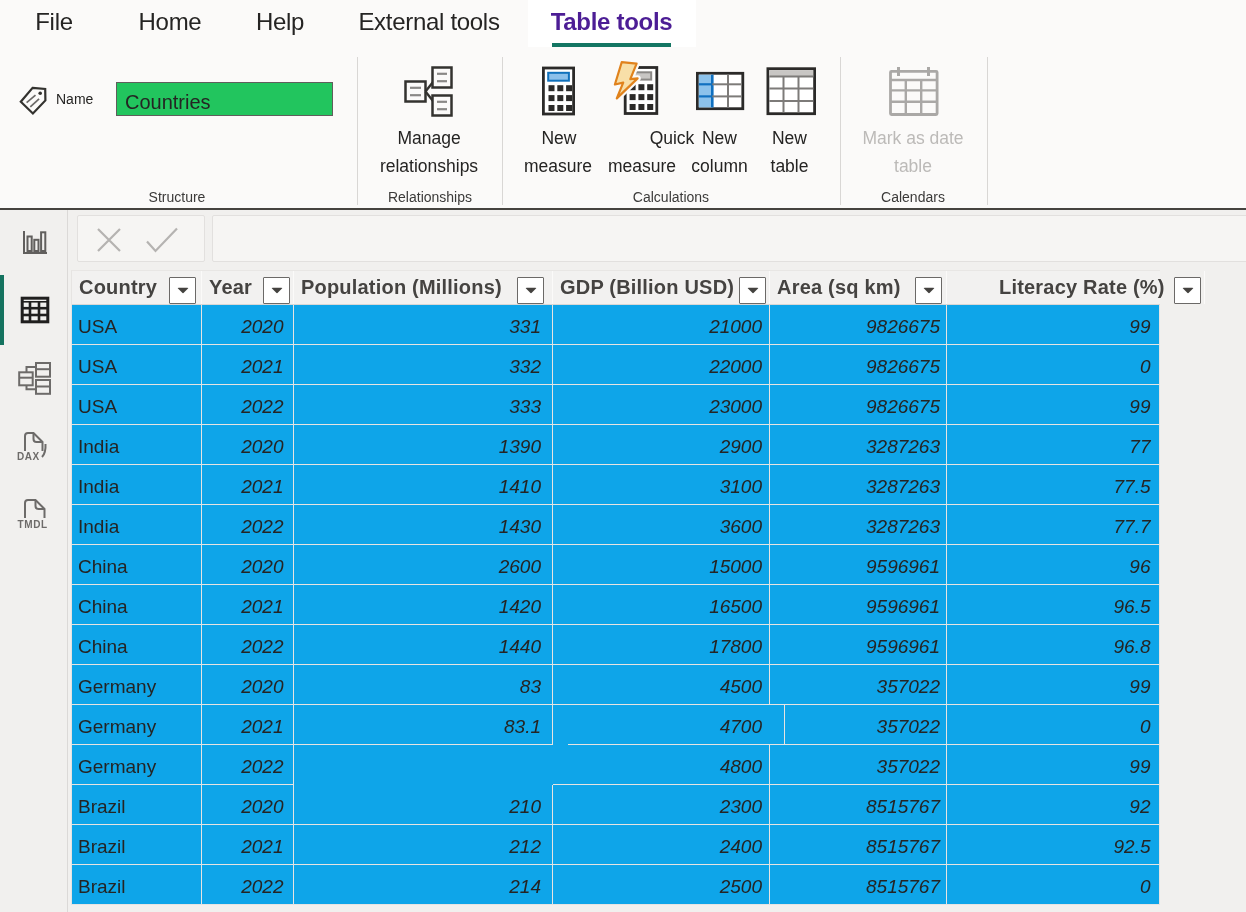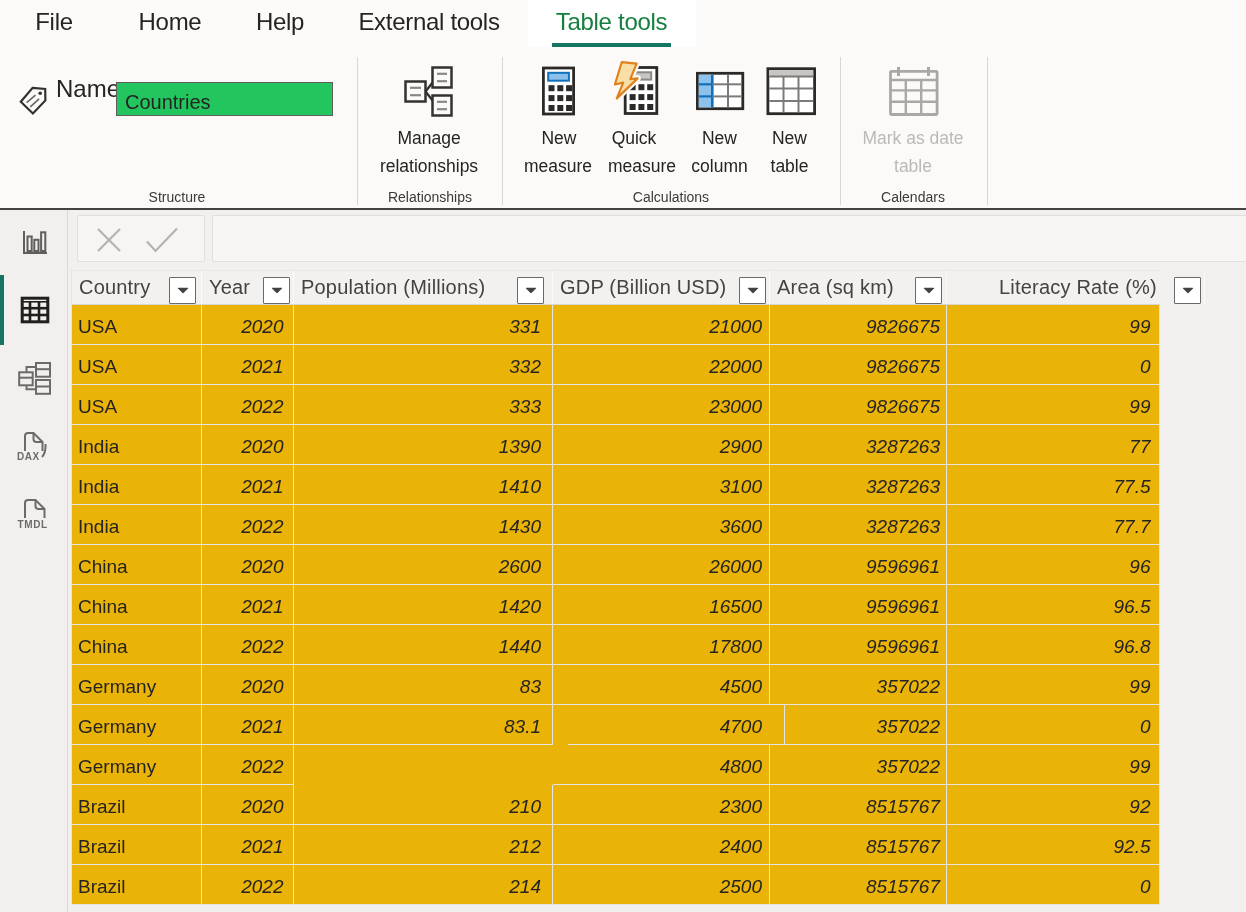--- a/index.html
+++ b/index.html
@@ -5,45 +5,45 @@
 html,body{width:1246px;height:912px;overflow:hidden;background:#f1f0ee;
  font-family:"Liberation Sans",sans-serif;position:relative}
 .abs{position:absolute}
 
 #top{position:absolute;left:0;top:0;width:1246px;height:208px;background:#fbfaf9}
 #ribbonline{position:absolute;left:0;top:208px;width:1246px;height:2px;background:#45433f}
 .menu{position:absolute;top:0;height:47px;line-height:43px;font-size:24px;color:#252423;
  letter-spacing:-0.3px;transform:translateX(-50%);white-space:nowrap}
 #tabwhite{position:absolute;left:528px;top:0;width:168px;height:47px;background:#fff}
 #tabline{position:absolute;left:552px;top:43px;width:119px;height:4.3px;background:#147663}
-.tt{color:#15803d;font-weight:normal}
+.tt{color:#4c1d95;font-weight:bold}
 .sep{position:absolute;top:57px;height:148px;width:1px;background:#d9d7d5}
 .glabel{position:absolute;top:189px;width:200px;text-align:center;font-size:14px;color:#3b3a39;
  transform:translateX(-50%)}
 .btxt{position:absolute;width:200px;text-align:center;font-size:17.5px;color:#252423;
  transform:translateX(-50%);white-space:nowrap;line-height:28px}
 .btxt.dis{color:#bcbab8}
 
 #namebox{position:absolute;left:116px;top:82px;width:217px;height:34px;background:#22c55e;
  border:1.5px solid #605e5c;font-size:20px;color:#252423;line-height:34px;padding-top:2px;padding-left:8px}
-#namelbl{position:absolute;left:56px;top:72px;height:34px;line-height:34px;font-size:24px;color:#252423}
+#namelbl{position:absolute;left:56px;top:82px;height:34px;line-height:34px;font-size:14px;color:#252423}
 
 #sidebar{position:absolute;left:0;top:210px;width:68px;height:702px;background:#f1f0ee;
  border-right:1px solid #dbd9d7}
 #selbar{position:absolute;left:0;top:275px;width:4px;height:70px;background:#15735f}
 
 .fbox{position:absolute;top:215px;height:47px;background:#f6f5f3;border:1px solid #e2e0de;border-radius:2px}
 
 #grid{position:absolute;left:71px;top:270px;width:1089px;background:#fff;
  border-left:1px solid #e6e4e2;border-top:1px solid #e8e6e4}
 .hrow{height:33.5px;background:#f2f1f0;position:relative}
-.row{height:40px;position:relative;background:#eab308}
+.row{height:40px;position:relative;background:#0ea5e9}
 .c{position:absolute;top:0;height:100%;border-right:1px solid #e6e4e2;border-bottom:1px solid #e6e4e2;
  font-size:19px;color:#252423;white-space:nowrap;overflow:hidden}
-.hrow .c{font-weight:normal;font-size:20px;color:#454341;letter-spacing:0.2px;line-height:33.5px;padding-left:7px;border-bottom:0;border-right:1px solid #fbfaf9}
+.hrow .c{font-weight:bold;font-size:20px;color:#454341;letter-spacing:0.2px;line-height:33.5px;padding-left:7px;border-bottom:0;border-right:1px solid #fbfaf9}
 .hrow{border-bottom:1px solid #d9d7d5}
 .row .c{line-height:35px;padding-top:4.5px}
 .tl{text-align:left;padding-left:6px}
 .tr{text-align:right;padding-right:8px;font-style:italic}
 .dd{position:absolute;top:6px;width:26.8px;height:26.6px;background:#fff;border:1.7px solid #6b6967;
  border-radius:1px}
 .dd i{position:absolute;left:50%;top:50%;transform:translate(-50%,-42%);width:0;height:0;
  border-left:6.2px solid transparent;border-right:6.2px solid transparent;border-top:6.4px solid #44423f;border-radius:2px}
 </style></head>
 <body>
@@ -119,21 +119,21 @@
   <rect x="21.6" y="36.1" width="6" height="6"></rect>
       <rect x="30.4" y="36.1" width="6" height="6"></rect>
       <rect x="39.2" y="36.1" width="6" height="6"></rect>
   <rect x="21.6" y="46" width="6" height="6"></rect>
       <rect x="30.4" y="46" width="6" height="6"></rect>
       <rect x="39.2" y="46" width="6" height="6"></rect>
  </g>
  <path d="M13.7 4.2 L28.6 5.6 L22.3 21.2 L29.6 20.4 L8.8 40.4 L15.2 24.6 L6.9 26.5 Z" fill="none" stroke="#fbfaf9" stroke-width="6.5" stroke-linejoin="round"></path>
  <path d="M13.7 4.2 L28.6 5.6 L22.3 21.2 L29.6 20.4 L8.8 40.4 L15.2 24.6 L6.9 26.5 Z" fill="#f8dfa8" stroke="#e0821c" stroke-width="2.2" stroke-linejoin="round"></path>
 </svg>
-<div class="btxt" style="left:634px;top:124px">Quick</div>
+<div class="btxt" style="left:672px;top:124px">Quick</div>
 <div class="btxt" style="left:642px;top:152px">measure</div>
 
 <svg class="abs" style="left:694px;top:70px" width="52" height="42" viewBox="0 0 52 42">
  <rect x="3.4" y="3.3" width="45.4" height="35.4" fill="#fff" stroke="#2b2a29" stroke-width="2.8"></rect>
  <rect x="4.8" y="4.7" width="13.5" height="32.7" fill="#8cc2eb"></rect>
  <line x1="4.8" y1="14.3" x2="18.3" y2="14.3" stroke="#1070c0" stroke-width="2.2"></line>
  <line x1="4.8" y1="26.4" x2="18.3" y2="26.4" stroke="#1070c0" stroke-width="2.2"></line>
  <line x1="18.3" y1="4.7" x2="18.3" y2="37.4" stroke="#1070c0" stroke-width="2.6"></line>
  <line x1="34" y1="4.7" x2="34" y2="37.4" stroke="#7d7b79" stroke-width="2"></line>
  <line x1="18.3" y1="14.3" x2="47" y2="14.3" stroke="#7d7b79" stroke-width="2"></line>
@@ -293,21 +293,21 @@
 <div class="c tr" style="left:130px;width:92px;padding-right:9.5px">2022</div>
 <div class="c tr" style="left:222px;width:259px;padding-right:11px">1430</div>
 <div class="c tr" style="left:481px;width:217px;padding-right:7px">3600</div>
 <div class="c tr" style="left:698px;width:177px;padding-right:6px">3287263</div>
 <div class="c tr" style="left:875px;width:213px;padding-right:8.5px">77.7</div>
 </div>
 <div class="row">
 <div class="c tl" style="left:0px;width:130px">China</div>
 <div class="c tr" style="left:130px;width:92px;padding-right:9.5px">2020</div>
 <div class="c tr" style="left:222px;width:259px;padding-right:11px">2600</div>
-<div class="c tr" style="left:481px;width:217px;padding-right:7px">26000</div>
+<div class="c tr" style="left:481px;width:217px;padding-right:7px">15000</div>
 <div class="c tr" style="left:698px;width:177px;padding-right:6px">9596961</div>
 <div class="c tr" style="left:875px;width:213px;padding-right:8.5px">96</div>
 </div>
 <div class="row">
 <div class="c tl" style="left:0px;width:130px">China</div>
 <div class="c tr" style="left:130px;width:92px;padding-right:9.5px">2021</div>
 <div class="c tr" style="left:222px;width:259px;padding-right:11px">1420</div>
 <div class="c tr" style="left:481px;width:217px;padding-right:7px">16500</div>
 <div class="c tr" style="left:698px;width:177px;padding-right:6px">9596961</div>
 <div class="c tr" style="left:875px;width:213px;padding-right:8.5px">96.5</div>

